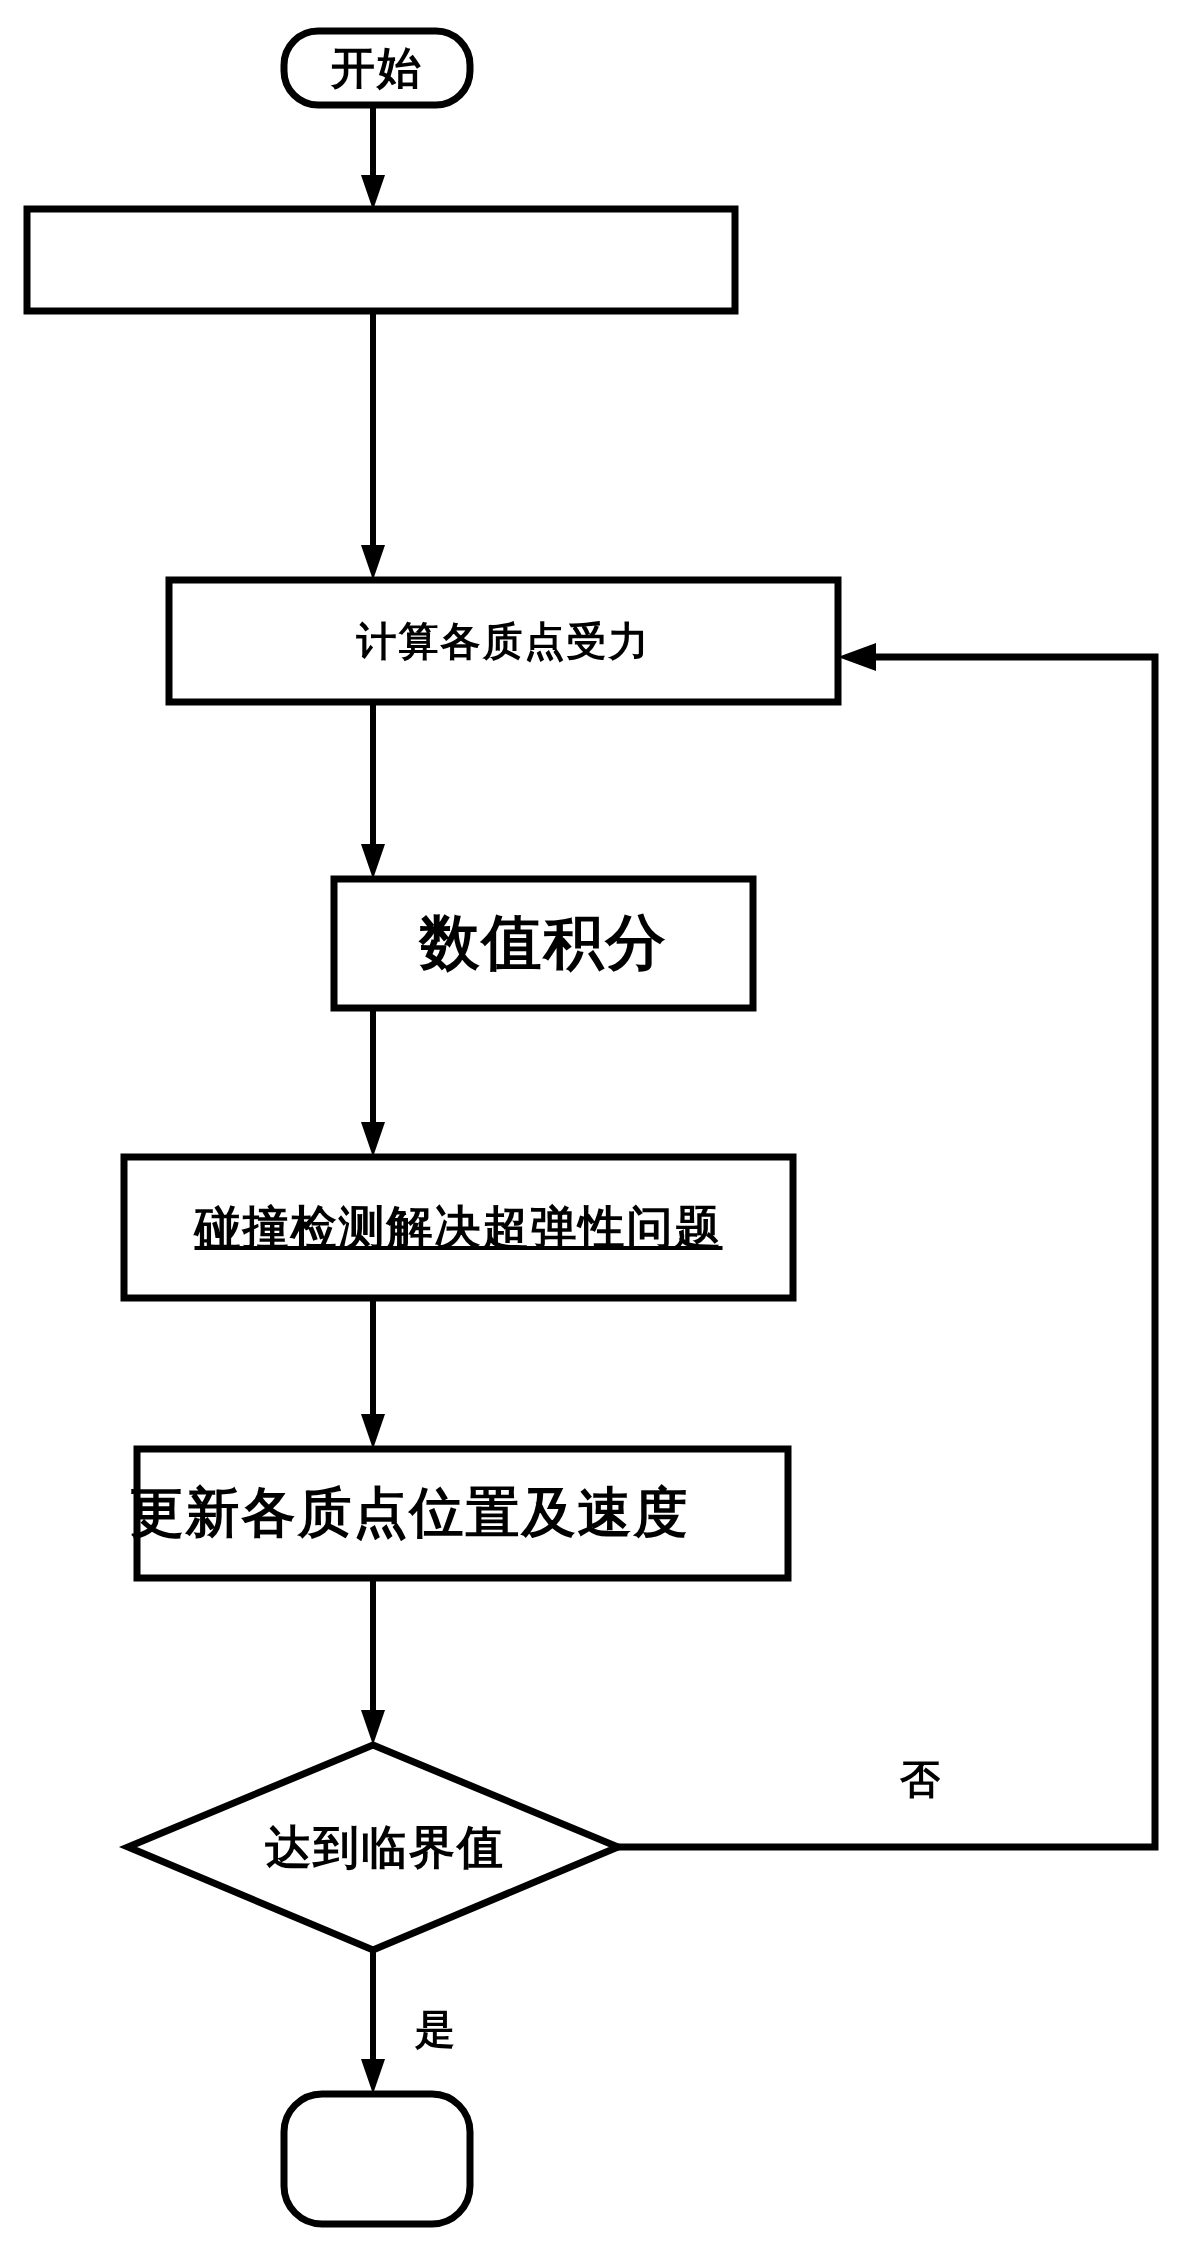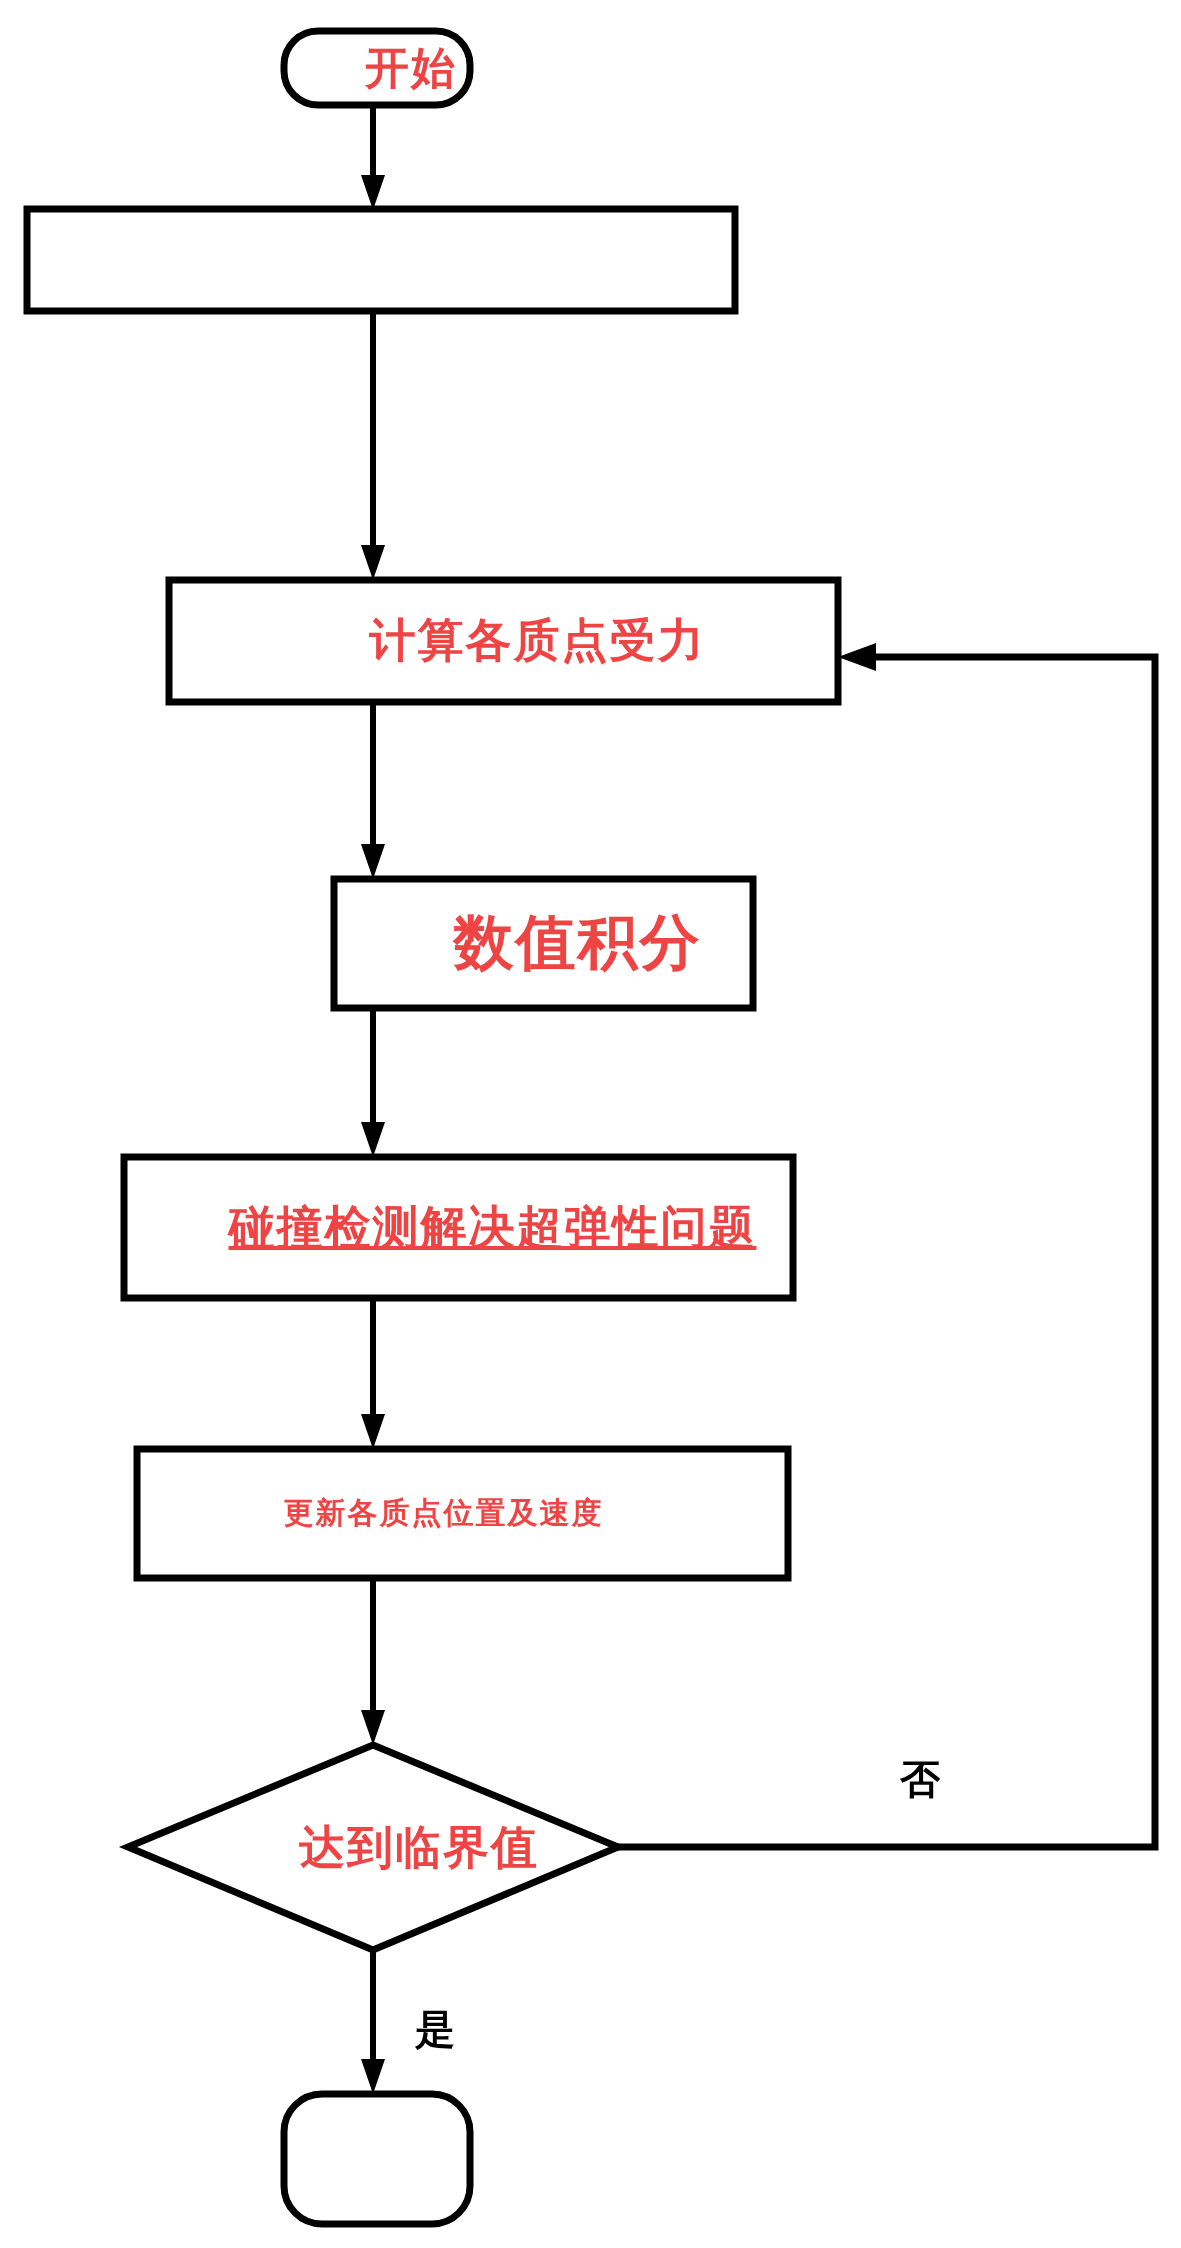--- a/index.html
+++ b/index.html
@@ -3,27 +3,26 @@
 <meta charset="utf-8">
 <style>
   html,body{margin:0;padding:0;background:#ffffff;}
   body{font-family:"DejaVu Sans","Liberation Sans",sans-serif;}
   #canvas{position:relative;width:1181px;height:2248px;background:#ffffff;overflow:hidden;}
   #flow-svg{position:absolute;left:0;top:0;width:1181px;height:2248px;}
   .node-label{
     position:absolute;
     display:flex;align-items:center;justify-content:center;
     text-align:center;
-    color:#ef4444;
+    color:#000000;
     font-family:"DejaVu Sans","Liberation Sans",sans-serif;
     font-weight:700;
     letter-spacing:2px;
     white-space:nowrap;
     pointer-events:none;
-    margin-left:34px;
   }
   .edge-label{
     position:absolute;
     color:#000000;
     font-family:"DejaVu Sans","Liberation Sans",sans-serif;
     font-weight:700;
     font-size:40px;
     letter-spacing:0px;
     white-space:nowrap;
   }
@@ -89,27 +88,27 @@
     <g>
       <polyline points="618,1847 1155,1847 1155,657 862,657" fill="none" stroke="#000000" stroke-width="7"></polyline>
       <polygon points="838,657 876,643 876,671" fill="#000000"></polygon>
     </g>
 
   </svg>
 
   <div class="node-label" style="left:282px; top:30px; width:190px; height:76px; font-size:44px;">开始</div>
 
 
-  <div class="node-label" style="left:167px; top:578px; width:673px; height:126px; font-size:46px;">计算各质点受力</div>
+  <div class="node-label" style="left:167px; top:578px; width:673px; height:126px; font-size:40px;">计算各质点受力</div>
 
   <div class="node-label" style="left:332px; top:877px; width:423px; height:133px; font-size:60px;">数值积分</div>
 
   <div class="node-label" style="left:122px; top:1155px; width:673px; height:145px; font-size:46px;text-decoration:underline;">碰撞检测解决超弹性问题</div>
 
-  <div class="node-label" style="left:135px; top:1447px; width:527px; height:133px; font-size:30px;padding-left:11px;">更新各质点位置及速度</div>
+  <div class="node-label" style="left:135px; top:1447px; width:527px; height:133px; font-size:54px;padding-left:11px;">更新各质点位置及速度</div>
 
   <div class="node-label" style="left:140px; top:1745px; width:490px; height:205px; font-size:46px;">达到临界值</div>
 
 
   <div class="edge-label" style="left:900px; top:1752px;">否</div>
 
   <div class="edge-label" style="left:415px; top:2002px;">是</div>
 
 </div>
 

